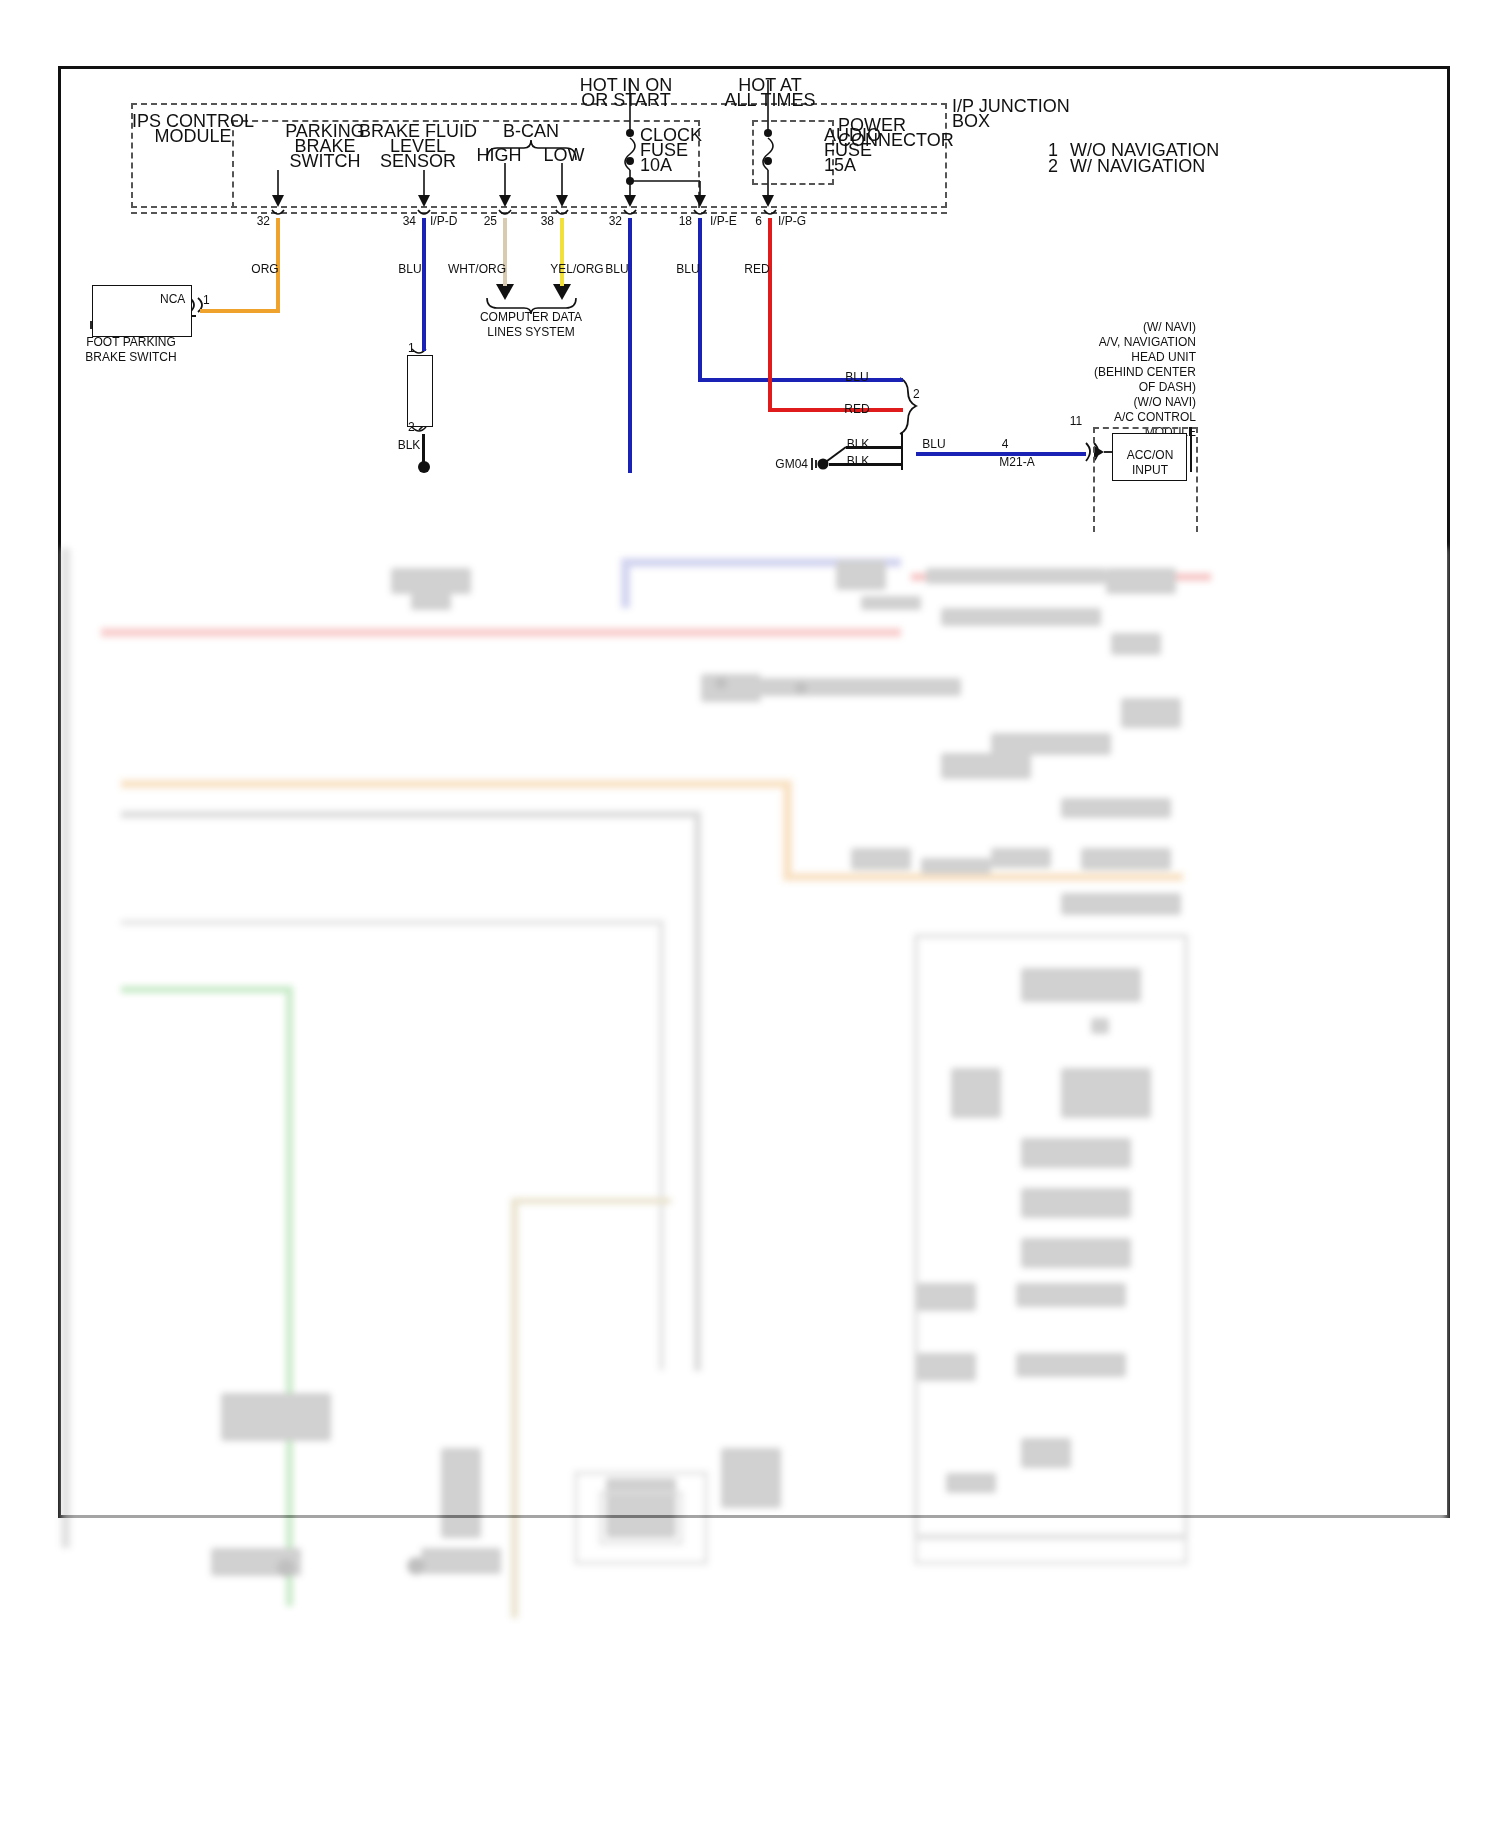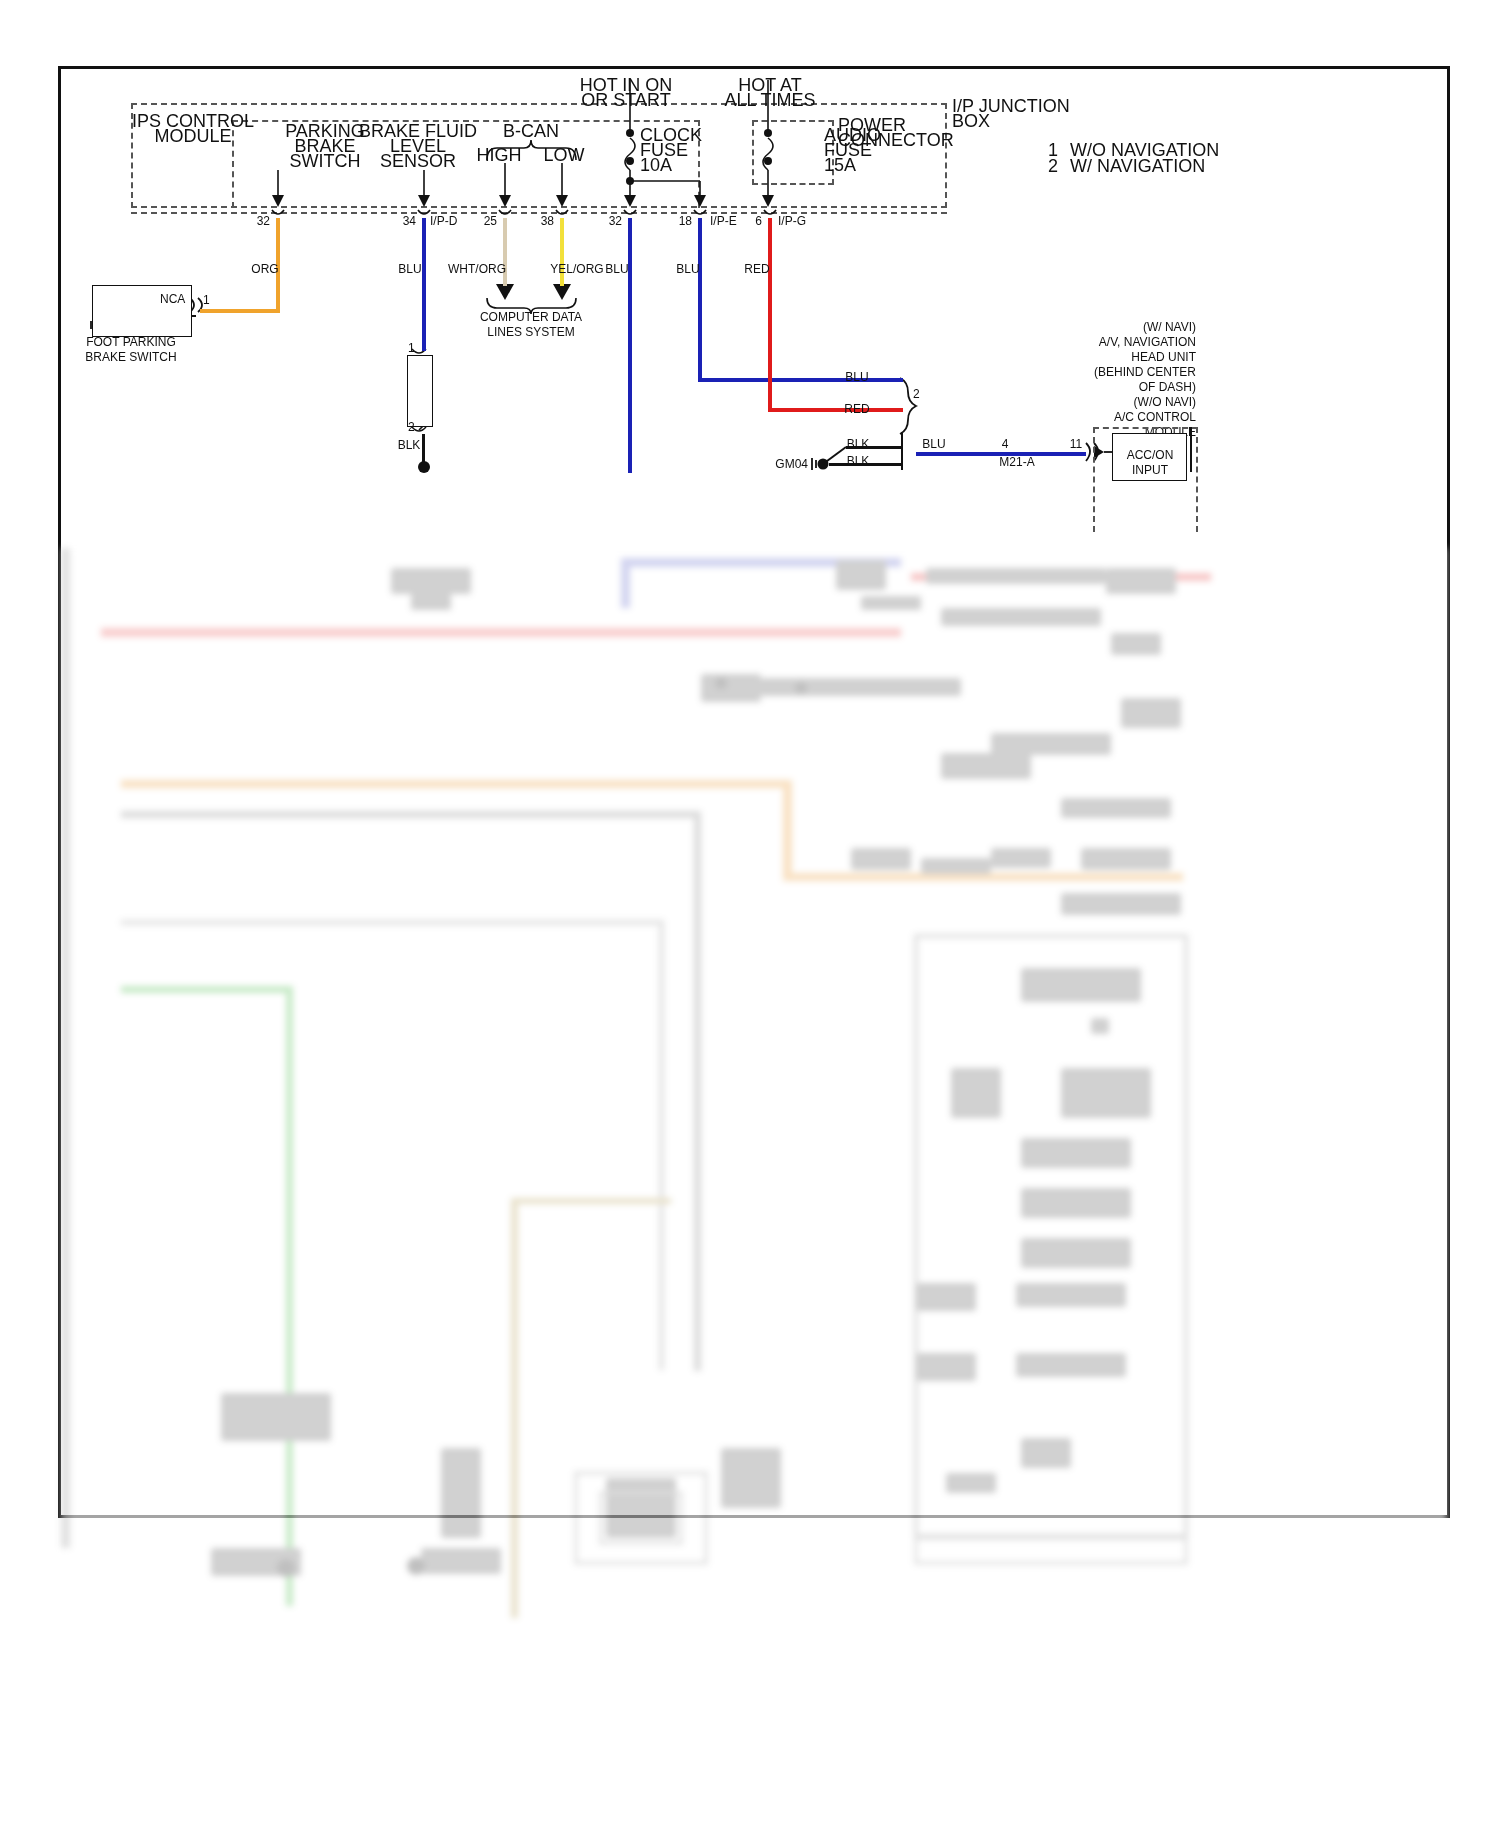--- a/index.html
+++ b/index.html
@@ -377,19 +377,19 @@
   <div class="txt r sm" style="left:1196px; top:320px; text-align:right;">(W/ NAVI)<br>A/V, NAVIGATION<br>HEAD UNIT<br>(BEHIND CENTER<br>OF DASH)<br>(W/O NAVI)<br>A/C CONTROL<br>MODULE</div>
 
   <div class="dashbox" style="left:1093px; top:427px; width:105px; height:105px; border-bottom:none;"></div>
 
   <div class="solidbox" style="left:1112px; top:433px; width:75px; height:48px;"></div>
   <div class="txt c sm" style="left:1150px; top:448px;">ACC/ON<br>INPUT</div>
 
   <div class="w h c-blu" style="left:916px; top:452px; width:170px; height:4px;"></div>
   <div class="txt c sm" style="left:934px; top:437px;">BLU</div>
   <div class="txt c sm" style="left:1005px; top:437px;">4</div>
-  <div class="txt c sm" style="left:1076px; top:437px;">11</div>
+  <div class="txt c sm" style="left:1076px; top:414px;">11</div>
   <div class="txt c sm" style="left:1017px; top:455px;">M21-A</div>
 
   <div class="w v" style="left:901px; top:432px; width:2px; height:38px; background:#111;"></div>
   <div class="w v" style="left:1190px; top:427px; width:2px; height:45px; background:#111;"></div>
 
 </div>
 
 </body></html>

